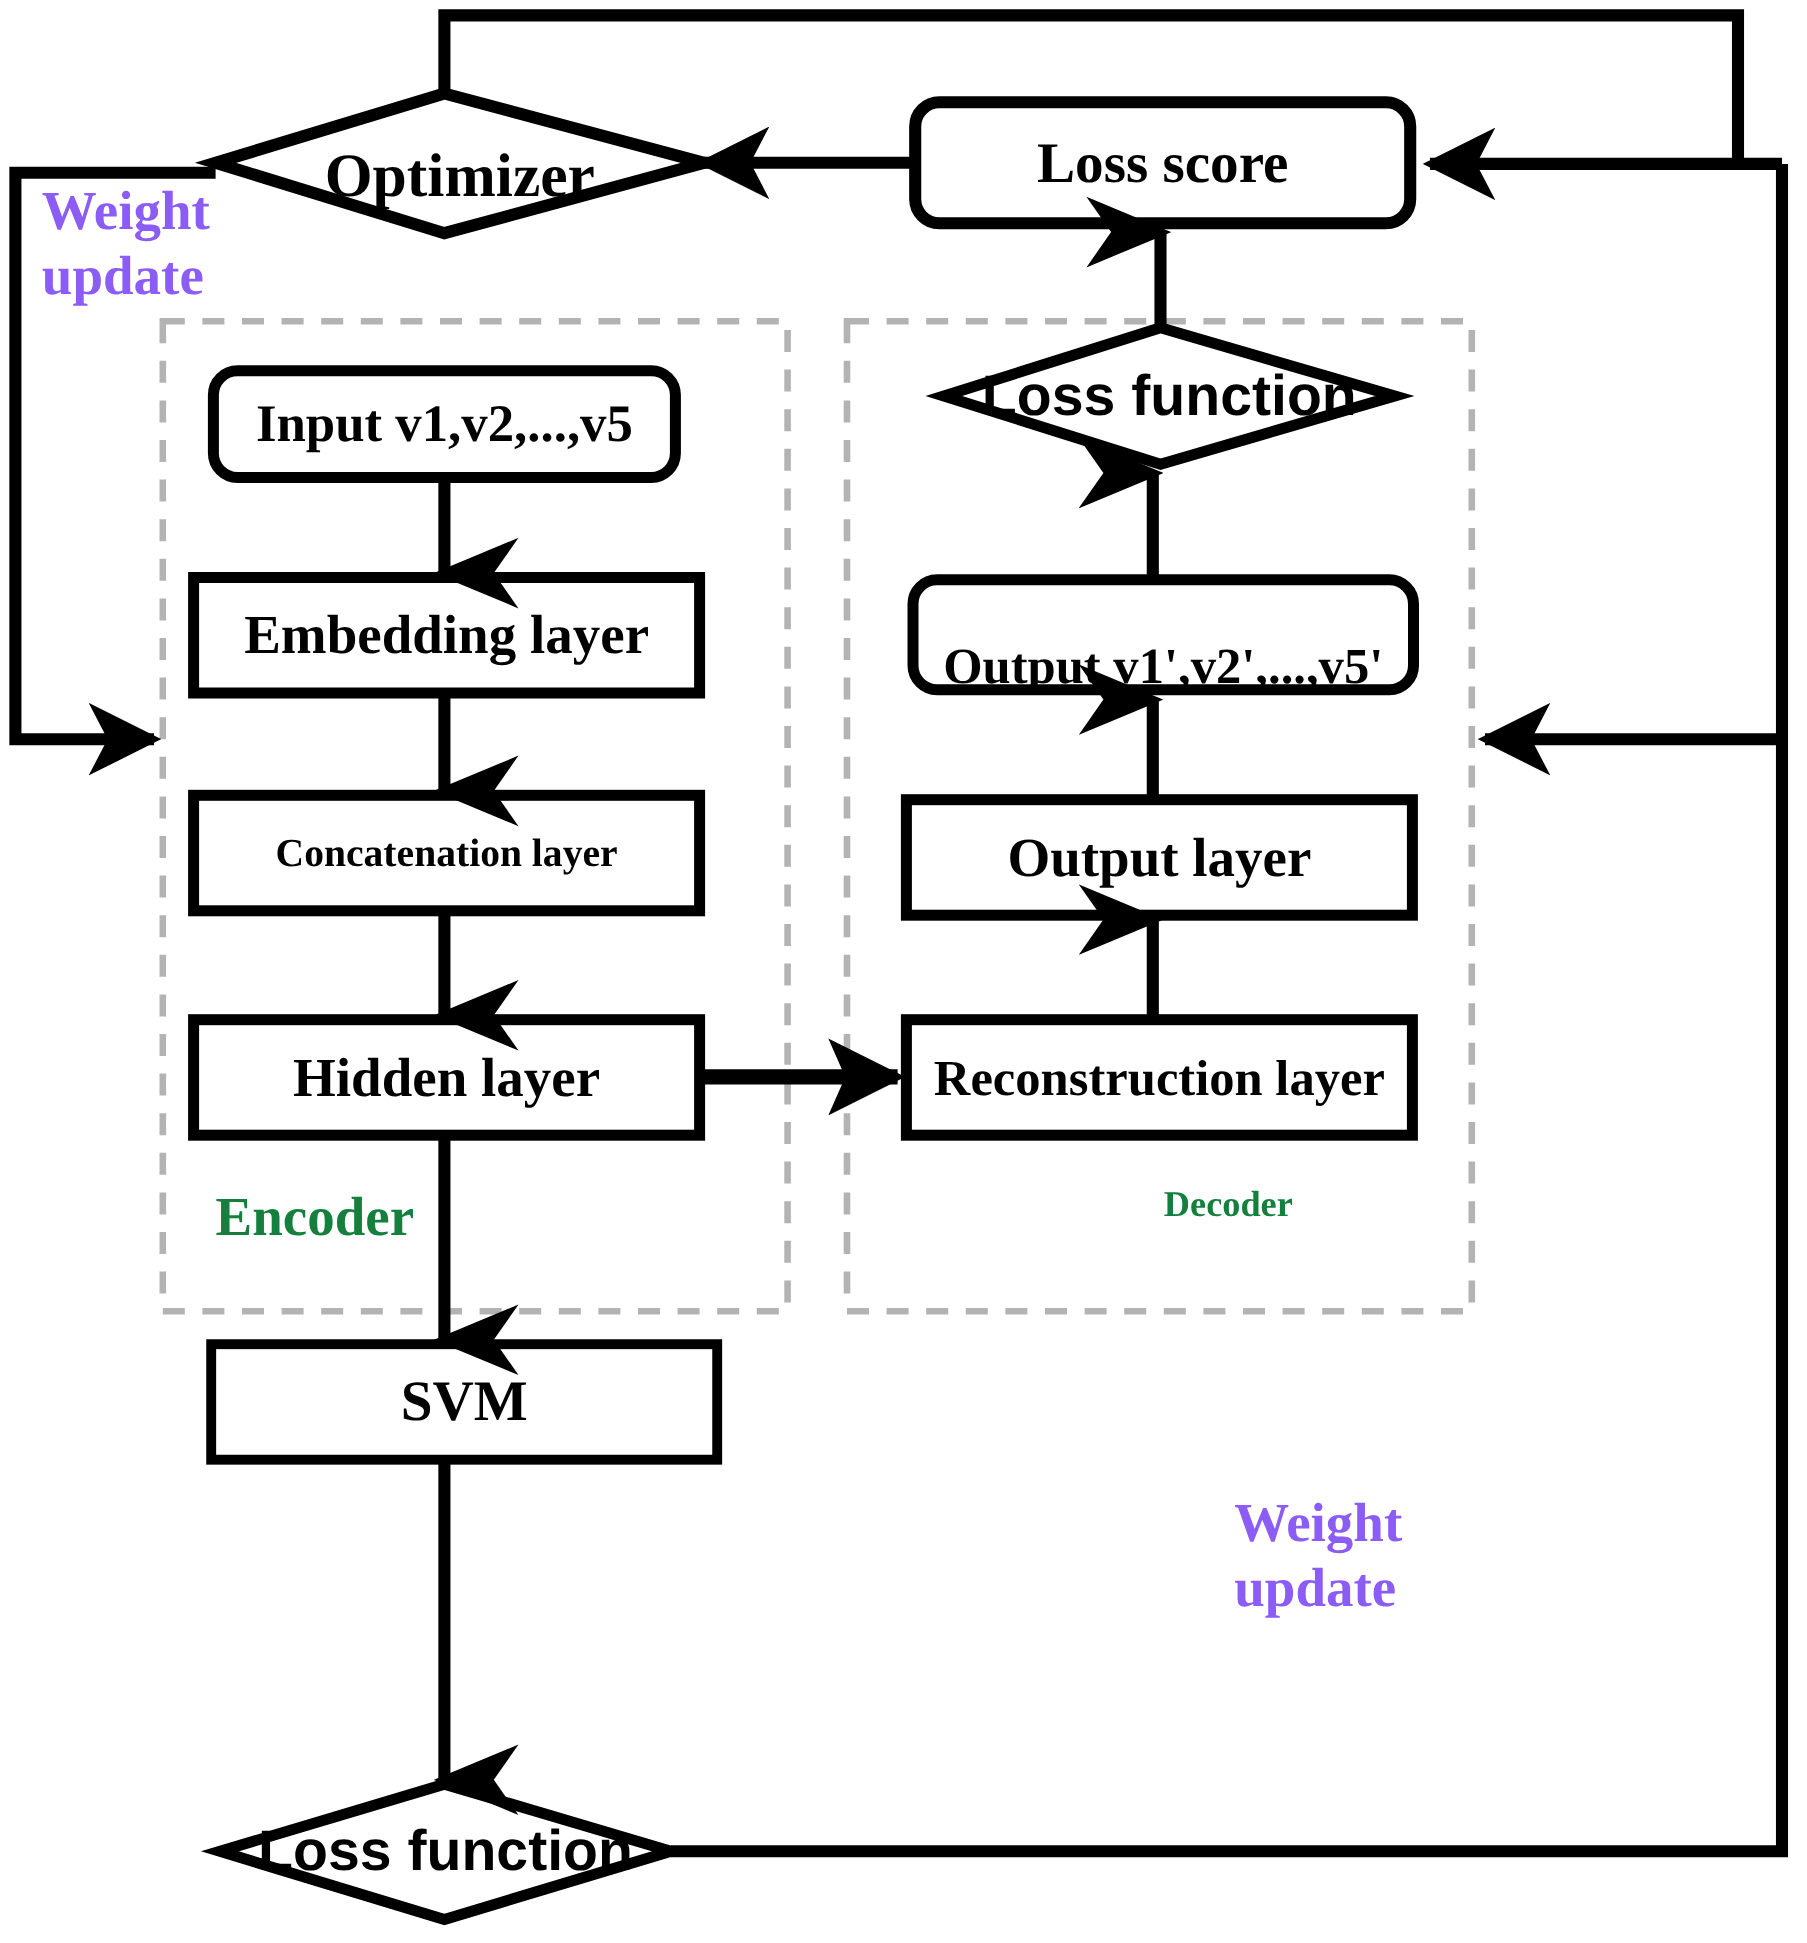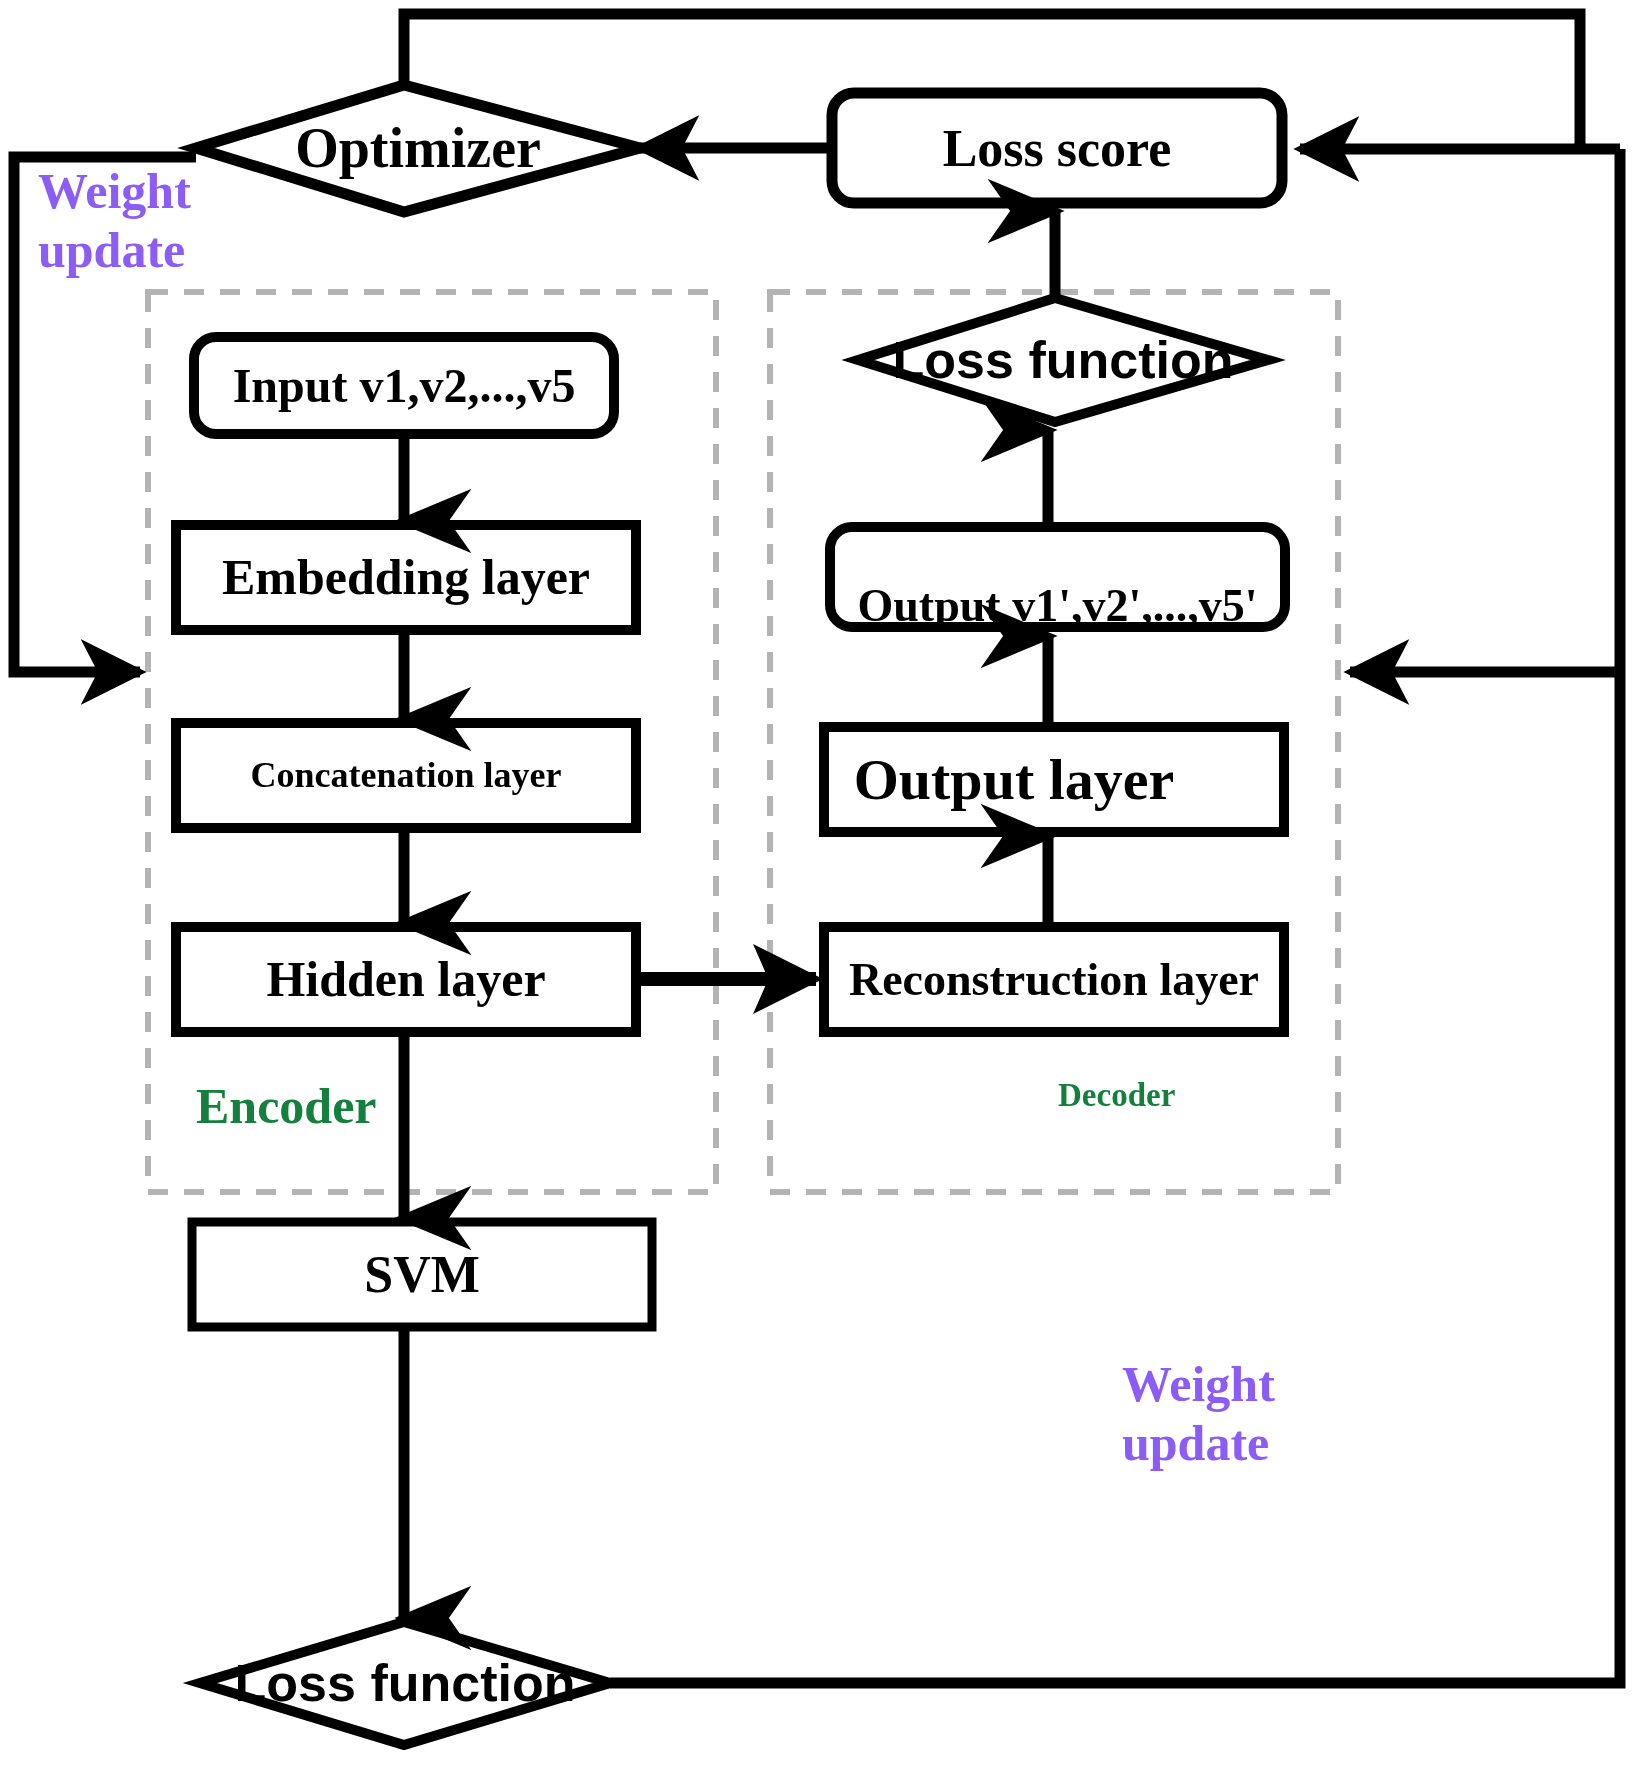--- a/index.html
+++ b/index.html
@@ -120,35 +120,35 @@
     <path d="M 404 1327 L 404 1618" fill="none" stroke="#000" stroke-width="11" marker-end="url(#arrowDown)"></path>
 
     <path d="M 636 979 L 816 979" fill="none" stroke="#000" stroke-width="14" marker-end="url(#arrWide)"></path>
 
     <path d="M 1048 927 L 1048 836" fill="none" stroke="#000" stroke-width="11" marker-end="url(#arrowDown)"></path>
     <path d="M 1048 727 L 1048 636" fill="none" stroke="#000" stroke-width="11" marker-end="url(#arrowDown)"></path>
     <path d="M 1048 527 L 1048 430" fill="none" stroke="#000" stroke-width="11" marker-end="url(#arrowDown)"></path>
     <path d="M 1055 298 L 1055 211" fill="none" stroke="#000" stroke-width="11" marker-end="url(#arrowDown)"></path>
   </svg>
 
-  <div class="node-label" style="left:196px; top:108px; width:444px; height:80px; font-size:56px;">Optimizer</div>
+  <div class="node-label" style="left:196px; top:120px; width:444px; height:80px; font-size:56px;">Optimizer</div>
 
   <div class="node-label" style="left:832px; top:108px; width:450px; height:80px; font-size:52px;">Loss score</div>
 
   <div class="node-label" style="left:194px; top:340px; width:420px; height:90px; font-size:48px;">Input v1,v2,...,v5</div>
 
   <div class="node-label sans" style="left:858px; top:322px; width:410px; height:76px; font-size:52px;">Loss function</div>
 
   <div class="node-label" style="left:176px; top:527px; width:460px; height:100px; font-size:50px;">Embedding  layer</div>
 
   <div class="node-label" style="left:830px; top:558px; width:455px; height:94px; font-size:46px;">Output v1',v2',...,v5'</div>
 
   <div class="node-label" style="left:176px; top:725px; width:460px; height:100px; font-size:36px;">Concatenation  layer</div>
 
-  <div class="node-label" style="left:784px; top:729px; width:460px; height:100px; font-size:58px;">Output layer</div>
+  <div class="node-label" style="left:824px; top:729px; width:460px; height:100px; font-size:50px;">Output layer</div>
 
   <div class="node-label" style="left:176px; top:929px; width:460px; height:100px; font-size:50px;">Hidden  layer</div>
 
   <div class="node-label" style="left:824px; top:929px; width:460px; height:100px; font-size:46px;">Reconstruction layer</div>
 
   <div class="node-label" style="left:192px; top:1224px; width:460px; height:100px; font-size:52px;">SVM</div>
 
   <div class="node-label sans" style="left:200px; top:1645px; width:410px; height:76px; font-size:52px;">Loss function</div>
 
   <div class="group-caption" style="left:196px; top:1077px; font-size:50px;">Encoder</div>

